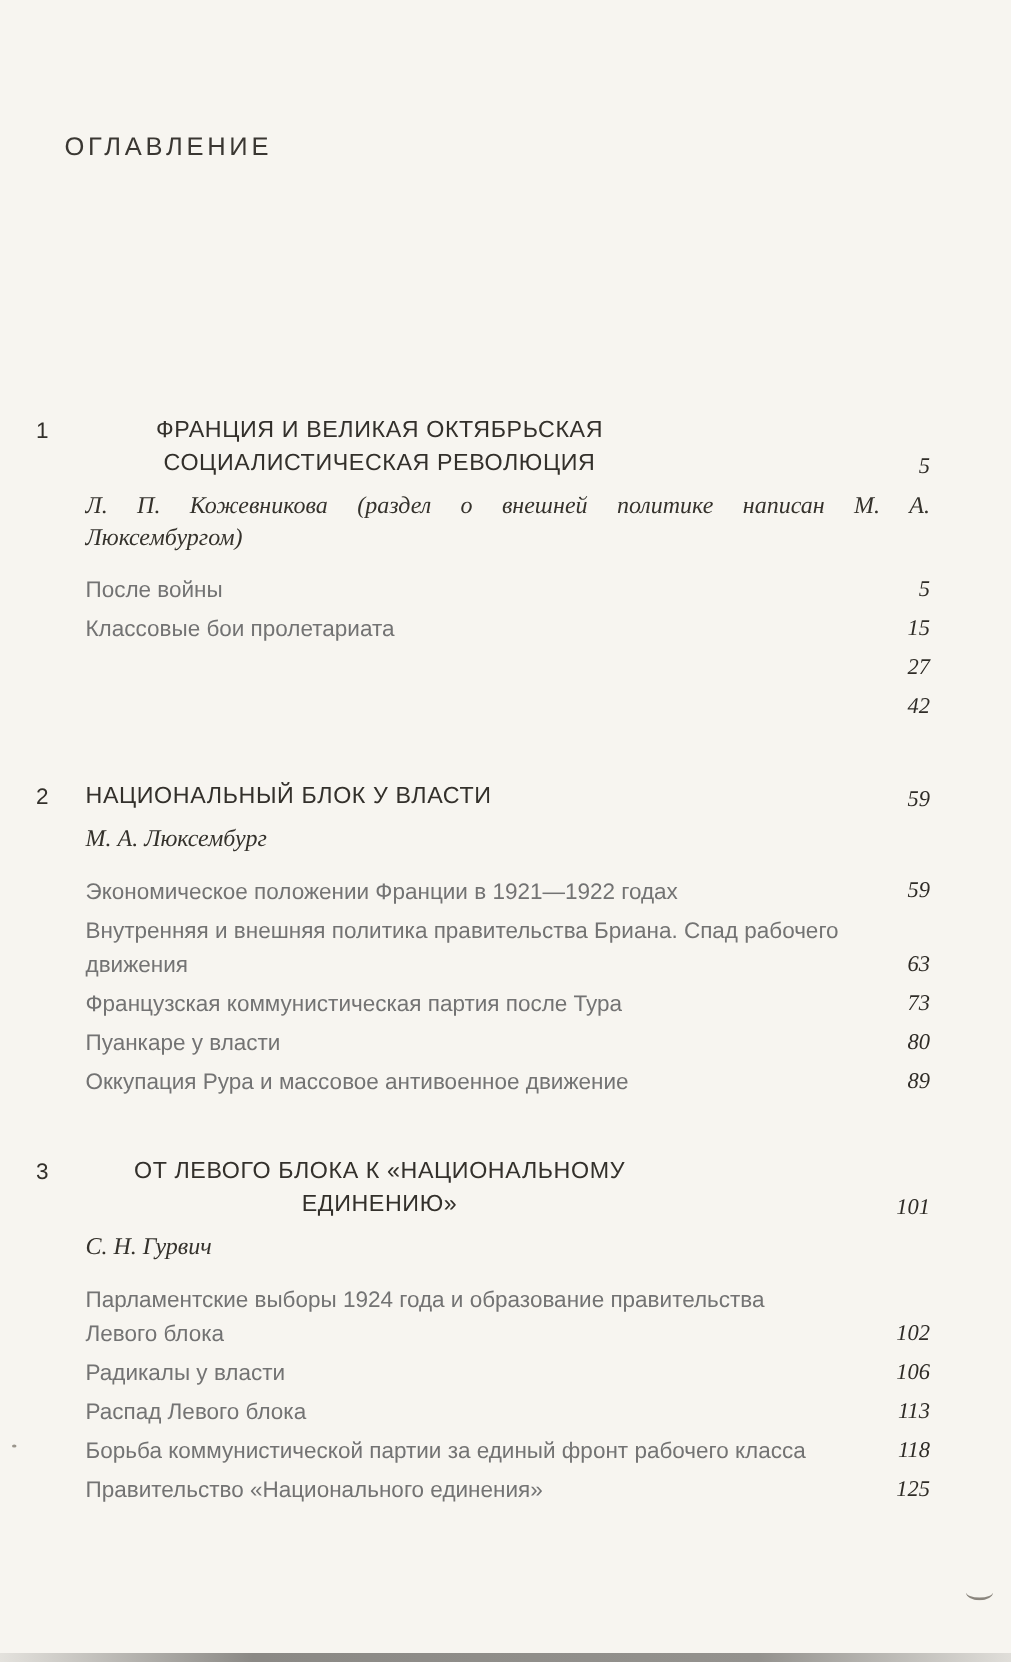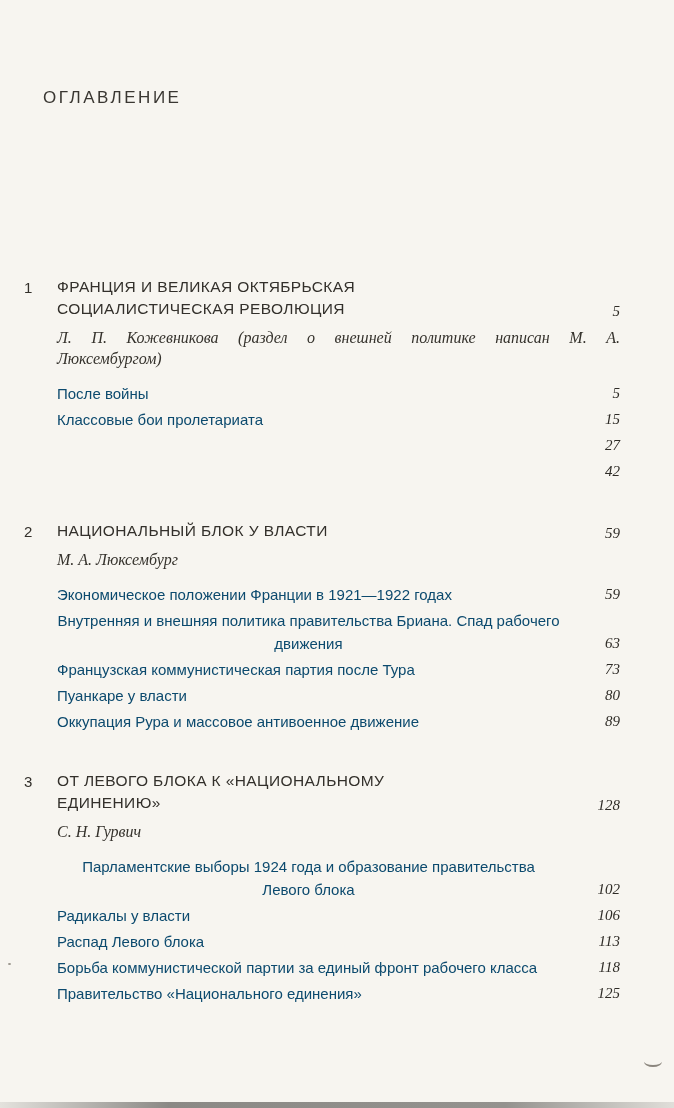--- a/index.html
+++ b/index.html
@@ -22,21 +22,21 @@
     letter-spacing: 2.5px;
     color: #3a3732;
   }
   .chapters { margin-top: 168px; }
   .chapter {
     display: grid;
     grid-template-columns: 33px 1fr;
     margin-bottom: 34px;
   }
   .ch-num { font-size: 15px; padding-top: 3px; color: #33302b; }
-  .ch-head { display: flex; align-items: flex-end; }
+  .ch-head { display: flex; align-items: flex-end; text-align: center; }
   .ch-title {
     font-size: 15.5px;
     line-height: 22px;
     letter-spacing: 0.4px;
     max-width: 392px;
     color: #33302b;
   }
   .ch-page, .entry-page {
     margin-left: auto;
     font-family: "Liberation Serif", serif;
@@ -56,21 +56,21 @@
   }
   .chapter-1 .ch-author { text-align: justify; word-spacing: 11px; }
   .entries { margin-top: 13px; }
   .entry {
     display: flex;
     align-items: flex-end;
     font-size: 15px;
     line-height: 23px;
     margin-bottom: 3px;
   }
-  .entry-text { max-width: 503px; color: #0c4a6e; text-align: center; }
+  .entry-text { max-width: 503px; color: #737373; }
   
   .scan-edge {
     position: absolute; left: 0; right: 0; bottom: 0; height: 6px;
     background: linear-gradient(to right,
       rgba(60,58,54,0.10), rgba(50,48,45,0.55) 25%,
       rgba(50,48,45,0.50) 75%, rgba(60,58,54,0.12));
   }
   .scan-curl {
     position: absolute; right: 12px; top: 1056px;
     width: 18px; height: 9px;
@@ -149,21 +149,21 @@
           </div>
         </div>
       </div>
     </div>
 
     <div class="chapter chapter-3">
       <div class="ch-num">3</div>
       <div class="ch-body">
         <div class="ch-head">
           <div class="ch-title">ОТ ЛЕВОГО БЛОКА К «НАЦИОНАЛЬНОМУ ЕДИНЕНИЮ»</div>
-          <div class="ch-page">128</div>
+          <div class="ch-page">101</div>
         </div>
         <div class="ch-author">С. Н. Гурвич</div>
         <div class="entries">
           <div class="entry">
             <span class="entry-text">Парламентские выборы 1924 года и образование правительства Левого блока</span>
             <span class="entry-page">102</span>
           </div>
           <div class="entry">
             <span class="entry-text">Радикалы у власти</span>
             <span class="entry-page">106</span>

